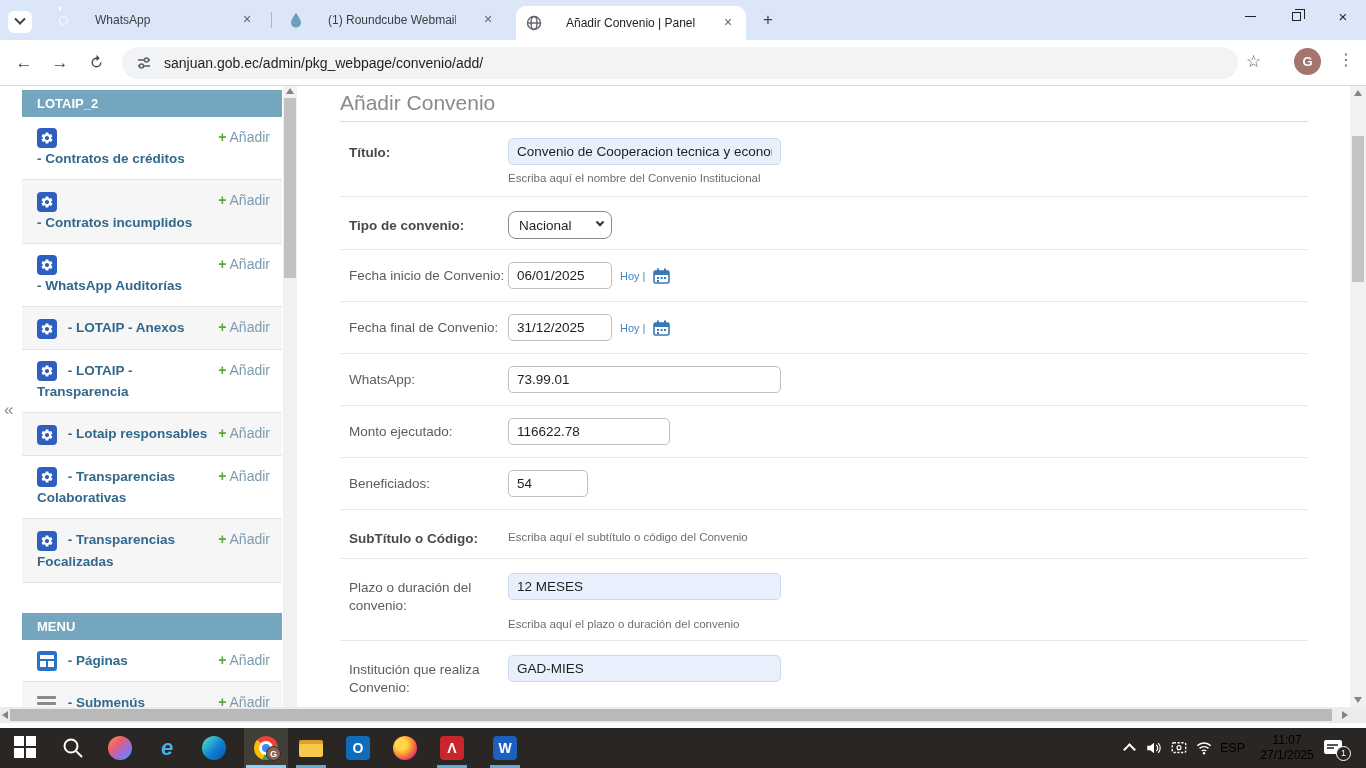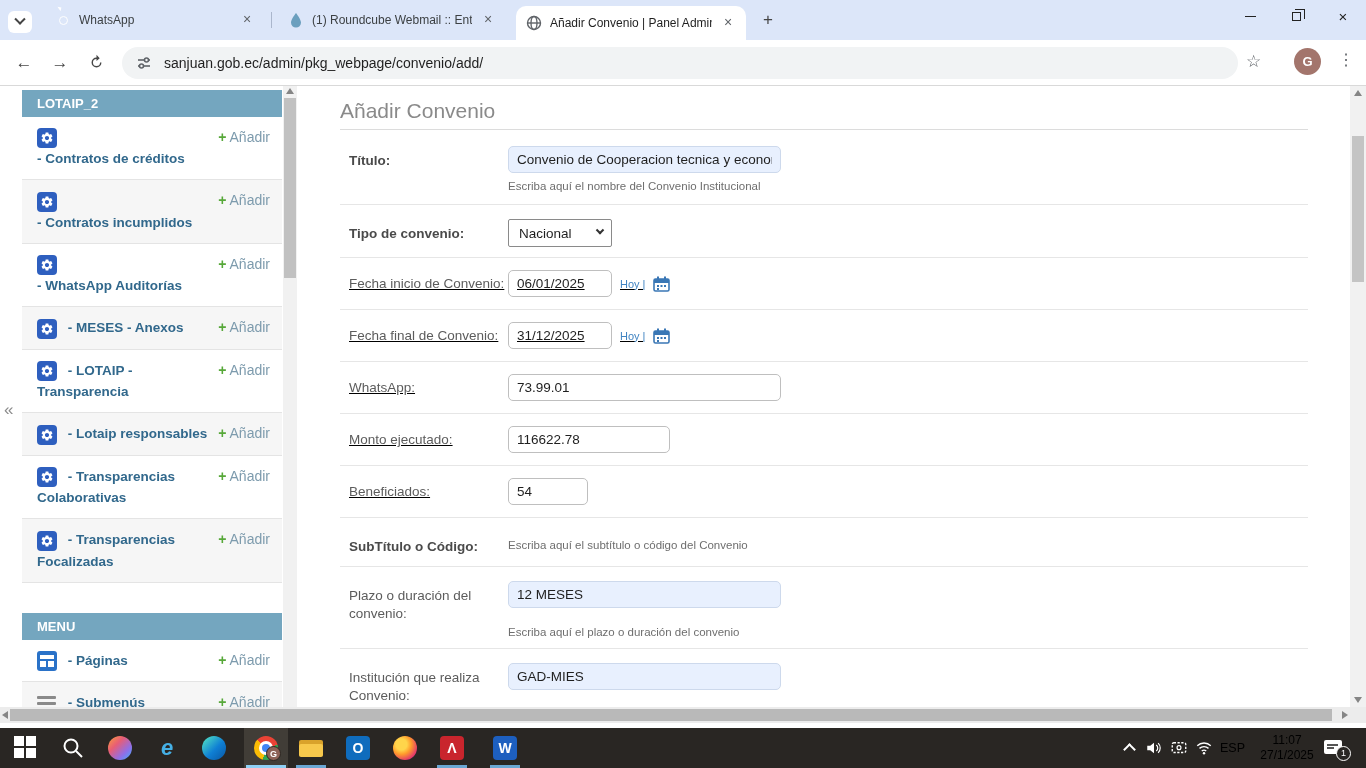--- a/index.html
+++ b/index.html
@@ -6,21 +6,21 @@
   html,body { width:1366px; height:768px; overflow:hidden; background:#fff;
     font-family:"Liberation Sans", sans-serif; }
   .screen { position:relative; width:1366px; height:768px; background:#fff; overflow:hidden; }
 
   
   .tabstrip { position:absolute; left:0; top:0; width:1366px; height:40px; background:#dce6f9; }
   .tabsearch { position:absolute; left:8px; top:11px; width:24px; height:22px; background:#fff;
     border-radius:6px; display:flex; align-items:center; justify-content:center; cursor:pointer; }
   .cv { width:8px; height:8px; border-right:2px solid #444; border-bottom:2px solid #444;
     transform:rotate(45deg) translate(-2px,-2px); }
-  .tab { position:absolute; top:0; height:40px; display:flex; align-items:center; gap:8px;
+  .tab { position:absolute; top:0; height:40px; display:flex; align-items:center; gap:24px;
     padding:0 10px; font-size:12px; color:#3c4043; }
   .tab.inactive { border-radius:8px; }
   .tab.active { background:#fff; border-radius:10px 10px 0 0; top:6px; height:34px; color:#1f1f1f; }
   .tab .tlabel { overflow:hidden; white-space:nowrap; flex:1; }
   .tclose { font-size:14px; color:#5f6368; width:16px; height:16px; line-height:15px;
     text-align:center; border-radius:50%; cursor:pointer; flex:none; }
   .tabsep { position:absolute; top:12px; width:1px; height:16px; background:#aab6cc; }
   .newtab { position:absolute; left:756px; top:8px; width:24px; height:24px; font-size:17px;
     color:#444; text-align:center; line-height:23px; cursor:pointer; }
   .winctl { position:absolute; top:0; height:32px; width:46px; display:flex; align-items:center;
@@ -81,36 +81,36 @@
   .hicon div { height:2.6px; background:#8a8a8a; border-radius:1px; margin-bottom:3px; }
   .sgap28 { height:30px; background:#fff; }
   .sgap36 { height:36px; background:#fff; }
 
   
   .sscroll { position:absolute; left:283px; top:0; width:14px; height:621px; background:#f1f1f1; }
   .sscroll .arr-up { margin:2px auto 0; }
   .sthumb { position:absolute; left:1px; top:12px; width:12px; height:180px; background:#c1c1c1; }
 
   
-  .main { position:absolute; left:340px; top:12px; width:968px; }
+  .main { position:absolute; left:340px; top:4px; width:968px; }
   .ptitle { font-size:21px; color:#8a8a8a; padding:1px 0 6px 0; border-bottom:1px solid #dcdcdc; }
   .frow { display:flex; border-bottom:1px solid #e6e6e6; }
   .flabel { width:168px; flex:none; padding-left:9px; font-size:13.5px; color:#5c5c5c; line-height:18px; }
   .flabel.b { font-weight:bold; color:#4a4a4a; }
   .fctrl { flex:1; }
   .r-pad1 { padding:16px 0 12px; } .r-pad1 .flabel { padding-top:6px; }
   .r-pad2 { padding:14px 0 10px; } .r-pad2 .flabel { padding-top:6px; }
-  .r-pad3 { padding:12px 0;text-decoration:underline; } .r-pad3 .flabel { padding-top:5px; }
+  .r-pad3 { padding:12px 0; } .r-pad3 .flabel { padding-top:5px; }
   .r-last { border-bottom:none; }
   .fin { height:27px; border:1px solid #bfbfbf; border-radius:5px; background:#fff;
     font-size:13.5px; color:#1f1f1f; padding:0 8px; font-family:"Liberation Sans",sans-serif; }
   .fin.af { background:#e8f0fe; border-color:#cdd9ec; }
   .w-lg { width:273px; } .w-md { width:162px; } .w-sm { width:80px; } .w-dt { width:104px; }
   .fhelp { margin-top:7px; font-size:11.5px; color:#6e6e6e; }
-  .fselect { width:104px; height:28px; border:1px solid #8a8a8a; border-radius:2px; background:#fff;
+  .fselect { width:104px; height:28px; border:1px solid #8a8a8a; border-radius:8px; background:#fff;
     display:flex; align-items:center; padding:0 8px 0 10px; font-size:13.5px; color:#1f1f1f;
     cursor:pointer; justify-content:space-between; }
   .fselect .cv { border-color:#333; width:6px; height:6px; }
   .dateline { display:flex; align-items:center; gap:8px; }
   .hoy { color:#4184c2; font-size:11px; cursor:pointer; }
   .calicon { width:17px; height:16px; cursor:pointer; }
 
   
   .vscroll { position:absolute; left:1350px; top:0; width:16px; height:621px; background:#f1f1f1; }
   .vthumb { position:absolute; left:2px; top:50px; width:12px; height:146px; background:#c4c4c4; }
@@ -312,21 +312,21 @@
         <span class="gicon"><svg>
               <use href="#i-gear"></use>
             </svg></span>
         <span class="slabel">- WhatsApp Auditorías</span>
       </div>
       <div class="srow one alt">
         <span class="add"><b class="plus">+</b> <span>Añadir</span></span>
         <span class="gicon"><svg>
               <use href="#i-gear"></use>
             </svg></span>
-        <span class="slabel">- MESES - Anexos</span>
+        <span class="slabel">- LOTAIP - Anexos</span>
       </div>
       <div class="srow two">
         <span class="add"><b class="plus">+</b> <span>Añadir</span></span>
         <span class="gicon"><svg>
               <use href="#i-gear"></use>
             </svg></span>
         <span class="slabel">- LOTAIP - Transparencia</span>
       </div>
       <div class="srow one alt">
         <span class="add"><b class="plus">+</b> <span>Añadir</span></span>

